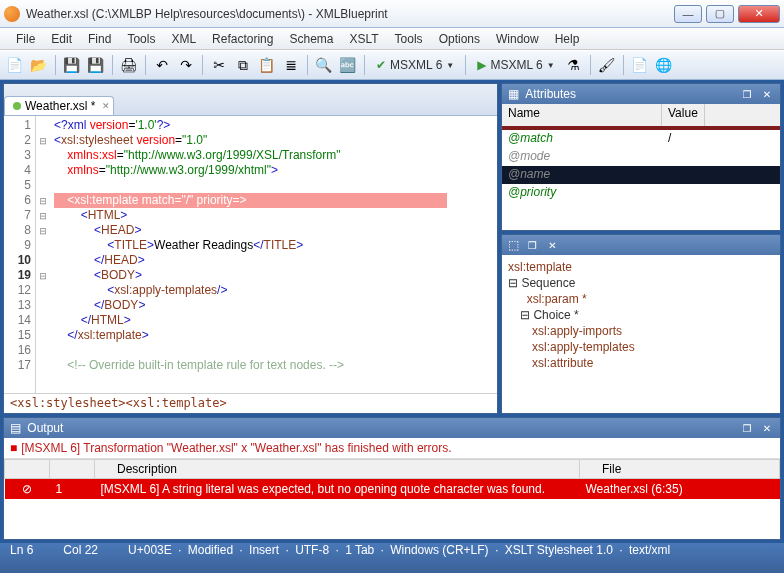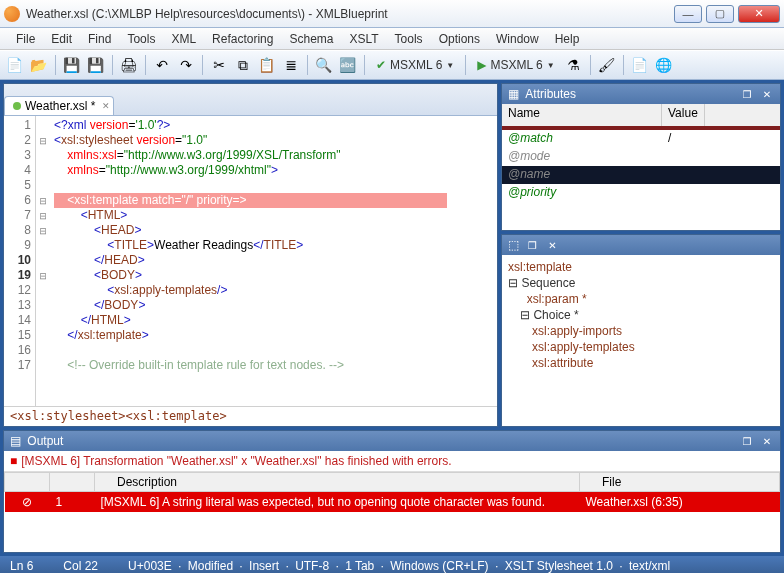--- a/index.html
+++ b/index.html
@@ -47,21 +47,21 @@
 .attrrow.sel{background:#0f172a}
 .modelbody{padding:4px 6px;font-family:Consolas,monospace;font-size:12px;line-height:16px;color:#333;overflow:hidden;flex:1}
 .modelbody .lvl1{padding-left:12px}
 .modelbody .lvl2{padding-left:24px}
 .outputpanel{height:123px}
 .outputpanel .summary{padding:3px 6px;color:#c02020;display:flex;align-items:center;gap:4px;border-bottom:1px solid #ddd}
 .outtable{width:100%;border-collapse:collapse}
 .outtable th{text-align:left;padding:2px 22px;background:#f0f0f0;border:1px solid #d0d0d0;font-weight:normal}
 .outtable td{padding:3px 6px}
 .outtable tr.err{background:#e00000;color:#fff}
-.statusbar{height:17px;background:linear-gradient(#4a78b8,#3a6298);color:#fff;display:flex;align-items:flex-end;padding:0 10px;gap:6px;font-size:11px}
+.statusbar{height:30px;background:linear-gradient(#4a78b8,#3a6298);color:#fff;display:flex;align-items:flex-start;padding:0 10px;gap:6px;font-size:11px}
 .statusbar .s{white-space:nowrap}
 </style>
 </head>
 <body>
 
 <div class="titlebar">
   <div class="icon"></div>
   <div class="title">Weather.xsl  (C:\XMLBP Help\resources\documents\) - XMLBlueprint</div>
   <div class="winbtns">
     <div class="winbtn">―</div>

